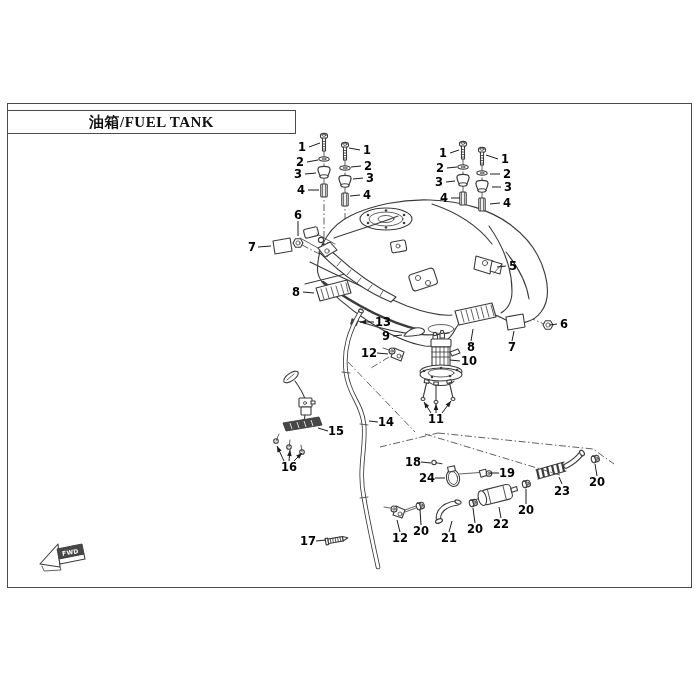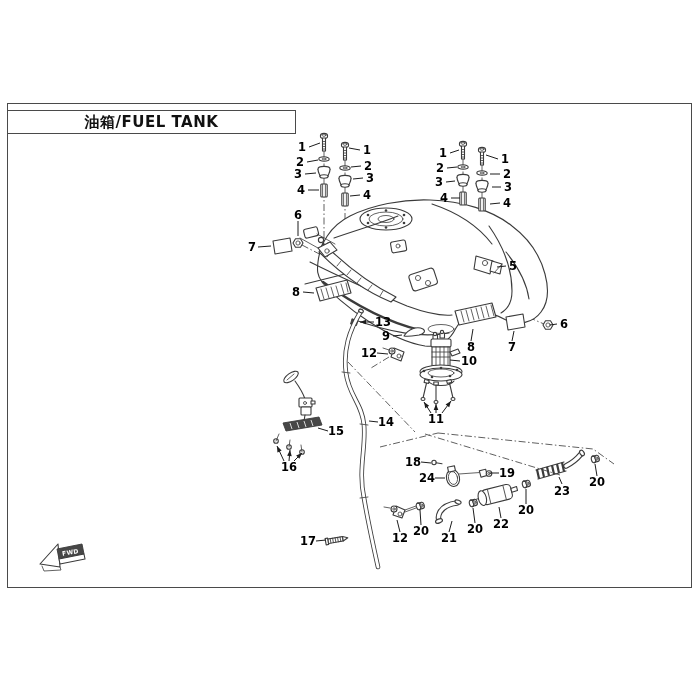--- a/index.html
+++ b/index.html
@@ -3,21 +3,21 @@
 <meta charset="utf-8">
 <style>
   :root{
     --line:#3b3b3b; --label:#000000; --frame-border:#4a4a4a; --bg:#ffffff; --dark-fill:#474747;
   }
   html,body{margin:0;padding:0;}
   body{background:var(--bg);font-family:"DejaVu Sans","Liberation Sans",sans-serif;}
   .page{position:relative;width:700px;height:700px;background:var(--bg);overflow:hidden;}
   .frame{position:absolute;left:7px;top:103px;width:685px;height:485px;border:1.5px solid var(--frame-border);box-sizing:border-box;background:var(--bg);}
   .title-box{position:absolute;left:7px;top:110px;width:289px;height:24px;border:1px solid var(--frame-border);box-sizing:border-box;background:var(--bg);display:flex;align-items:center;justify-content:center;}
-  .title-box span{font-size:15px;font-weight:bold;color:#111;letter-spacing:0.5px;white-space:nowrap;}
+  .title-box span{font-size:15px;font-weight:bold;color:#111;letter-spacing:0.5px;white-space:nowrap;font-family:Liberation Serif, serif;}
   svg.diagram{position:absolute;left:0;top:0;}
   .ln{fill:none;stroke:var(--line);stroke-width:1.1;stroke-linecap:round;stroke-linejoin:round;}
   .lnf{fill:#ffffff;stroke:var(--line);stroke-width:1.1;stroke-linejoin:round;}
   .lnt{fill:none;stroke:var(--line);stroke-width:0.8;stroke-linecap:round;}
   .dk{fill:var(--dark-fill);stroke:var(--line);stroke-width:0.9;}
   .thick{fill:none;stroke:var(--line);stroke-width:2.3;stroke-linecap:round;}
   .dashdot{fill:none;stroke:#4e4e4e;stroke-width:0.9;stroke-dasharray:7 2.5 1.5 2.5;}
   .tube-o{fill:none;stroke:var(--line);stroke-width:4.6;stroke-linecap:round;}
   .tube-i{fill:none;stroke:#ffffff;stroke-width:2.9;stroke-linecap:round;}
   .tube-o2{fill:none;stroke:var(--line);stroke-width:5.6;stroke-linecap:round;}

